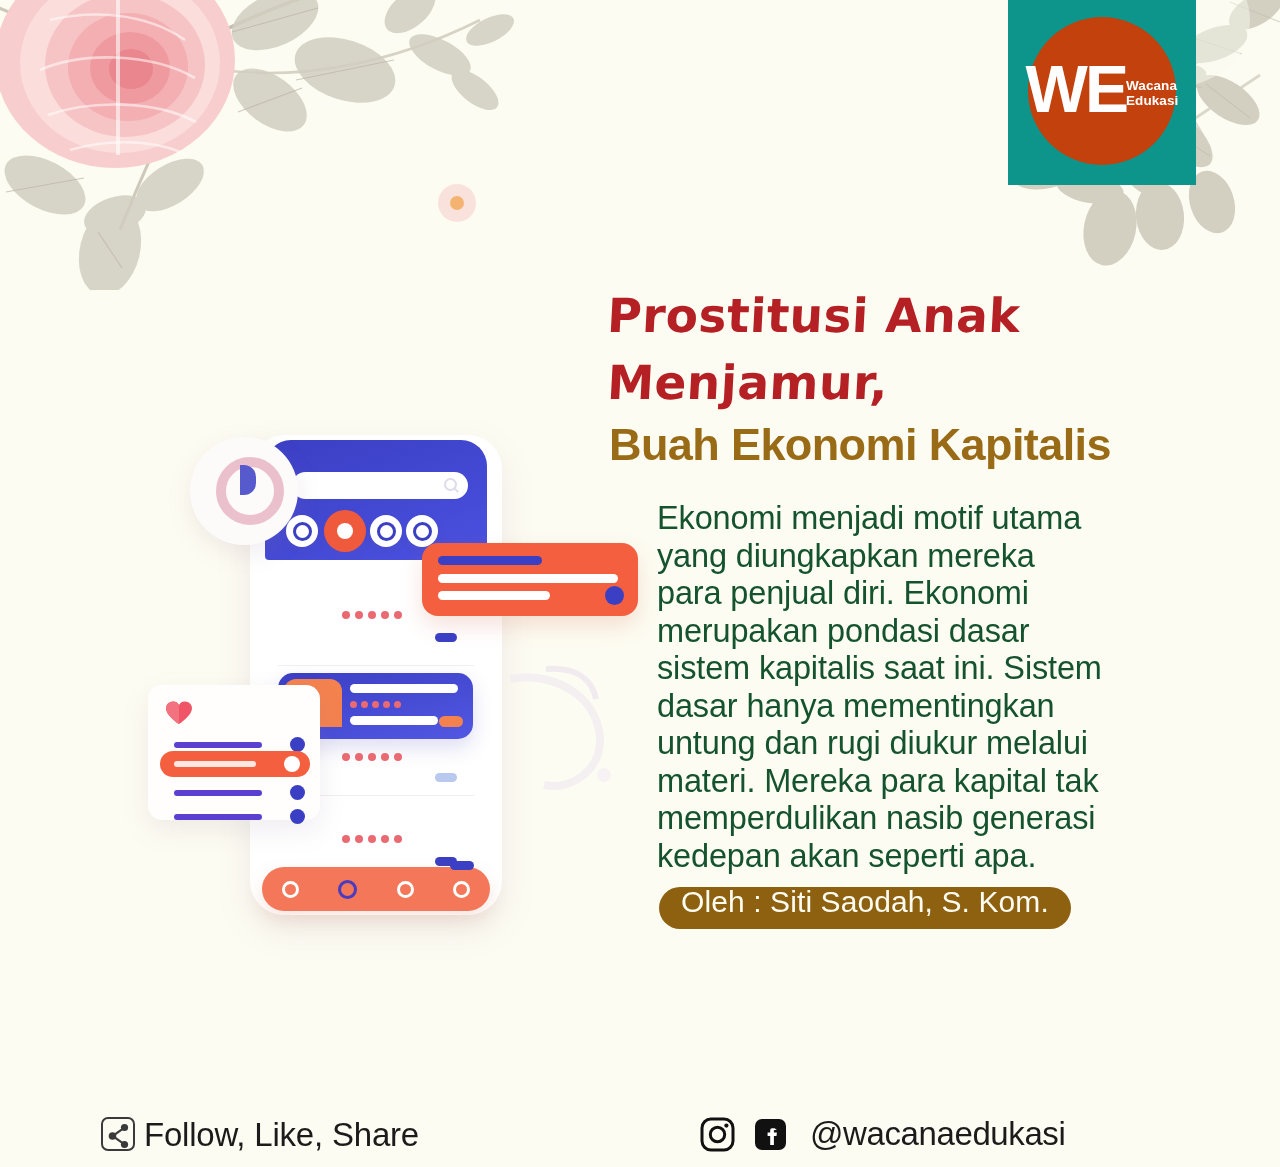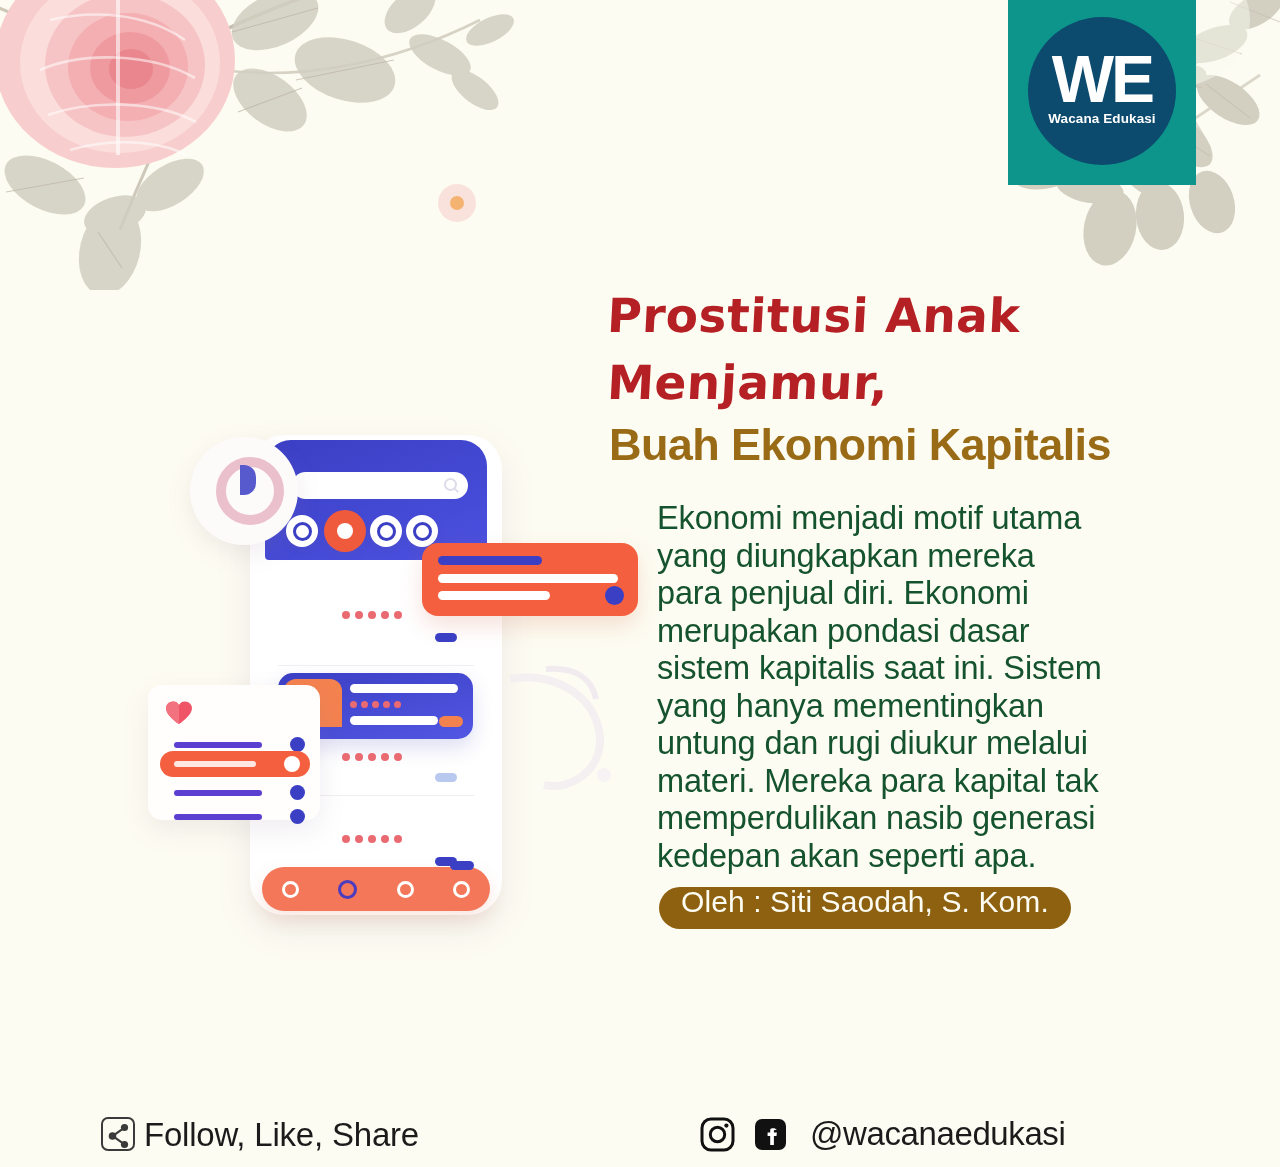--- a/index.html
+++ b/index.html
@@ -17,22 +17,22 @@
   .floral-tl { left:-30px; top:-40px; width:620px; height:330px; }
   .floral-tr { right:-10px; top:-20px; width:330px; height:310px; }
 
   
   .logo-box {
     position:absolute; left:1008px; top:0px; width:188px; height:185px;
     background:#0d948b;
   }
   .logo-circle {
     position:absolute; left:50%; top:49%; transform:translate(-50%,-50%);
-    width:148px; height:148px; border-radius:50%; background:#0c4a6e;
-    display:flex; flex-direction:column; align-items:center; justify-content:center;
+    width:148px; height:148px; border-radius:50%; background:#c2410c;
+    display:flex; flex-direction:row; align-items:center; justify-content:center;
   }
   .logo-we {
     color:#ffffff; font-weight:bold; font-size:66px; line-height:0.82;
     letter-spacing:-3px; font-family:"Liberation Sans", sans-serif;
     margin-top:-4px;
   }
   .logo-sub {
     color:#ffffff; font-size:13.5px; font-weight:bold; letter-spacing:0.1px;
     margin-top:5px;
   }
@@ -336,21 +336,21 @@
     <div class="title-script l2">Menjamur,</div>
     <div class="title-bold">Buah Ekonomi Kapitalis</div>
   </div>
 
   <div class="body-copy">
     <span>Ekonomi menjadi motif utama</span>
     <span>yang diungkapkan mereka</span>
     <span>para penjual diri. Ekonomi</span>
     <span>merupakan pondasi dasar</span>
     <span>sistem kapitalis saat ini. Sistem</span>
-    <span>yang hanya mementingkan</span>
+    <span>dasar hanya mementingkan</span>
     <span>untung dan rugi diukur melalui</span>
     <span>materi. Mereka para kapital tak</span>
     <span>memperdulikan nasib generasi</span>
     <span>kedepan akan seperti apa.</span>
   </div>
 
   <div class="byline">
     <span class="byline-text">Oleh : Siti Saodah, S. Kom.</span>
   </div>
 

